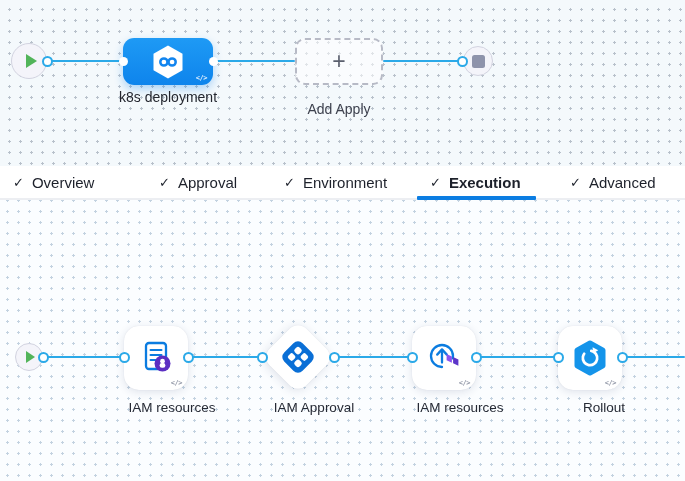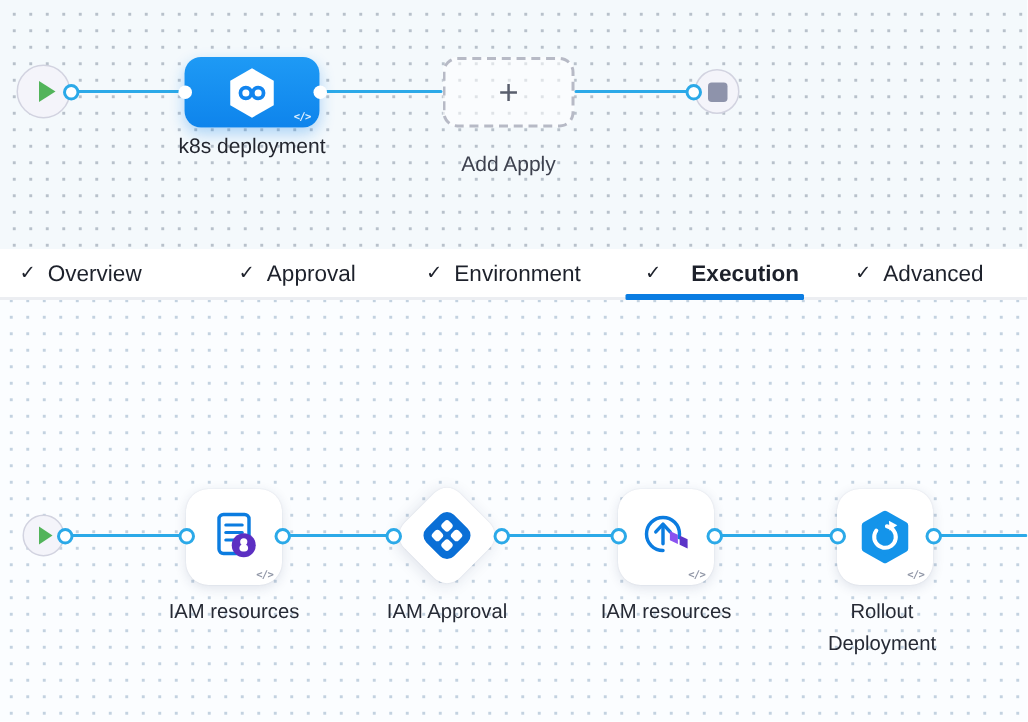--- a/index.html
+++ b/index.html
@@ -47,31 +47,31 @@
     box-shadow:0 2px 10px rgba(30,50,90,.13),0 0 1px rgba(30,50,90,.12);z-index:2;}
   .diamond-icon{position:absolute;left:278px;top:137px;width:40px;height:40px;z-index:3;}
 
   .code-badge{position:absolute;right:6px;bottom:3px;font-size:7px;font-weight:700;
     letter-spacing:-0.5px;color:#9096a6;font-family:"DejaVu Sans Mono",monospace;}
   .code-badge.on-blue{color:#dff0ff;}
 
   .node-label{position:absolute;transform:translateX(-50%);text-align:center;
     font-size:14px;color:#23262f;font-weight:500;z-index:2;}
   .step-label{position:absolute;transform:translateX(-50%);text-align:center;
-    font-size:13.5px;line-height:21px;color:#262a35;font-weight:500;z-index:2;white-space:nowrap;}
+    font-size:13.5px;line-height:21px;color:#262a35;font-weight:500;z-index:2;white-space:nowrap;margin-left:16px;}
   .step-label .l2{display:block;}
   .label-muted{color:#3e424f;}
 
   
   .tabbar{position:absolute;left:0;top:166px;width:685px;height:34px;background:#fff;z-index:5;}
   .tabbar-border{position:absolute;left:0;bottom:0;width:100%;height:2px;background:#eceef2;}
   .tab{position:absolute;top:0;height:32px;display:flex;align-items:center;gap:8px;cursor:pointer;}
   .tab .check{font-size:13px;font-weight:700;color:#1d212b;}
   .tab .tlabel{font-size:15px;color:#1d212b;}
-  .tab.active .tlabel{font-weight:700;margin-left:12px;}
+  .tab.active .tlabel{font-weight:700;}
   .active-indicator{position:absolute;left:417px;bottom:0;width:119px;height:4px;
     background:#0B7DE2;border-radius:1px;z-index:6;}
 </style>
 </head>
 <body>
 
 <div id="app">
 
   <div class="canvas canvas-top">
 
@@ -212,17 +212,16 @@
     </div>
     <div class="step-label" style="left:298px;top:197px;">
       <span class="l1">IAM Approval</span>
       <span class="l2"></span>
     </div>
     <div class="step-label" style="left:444px;top:197px;">
       <span class="l1">IAM resources</span>
     </div>
     <div class="step-label" style="left:588px;top:197px;">
       <span class="l1">Rollout</span>
-      <span class="l2">Deployment</span>
     </div>
   </div>
 
 </div>
 
 </body></html>

